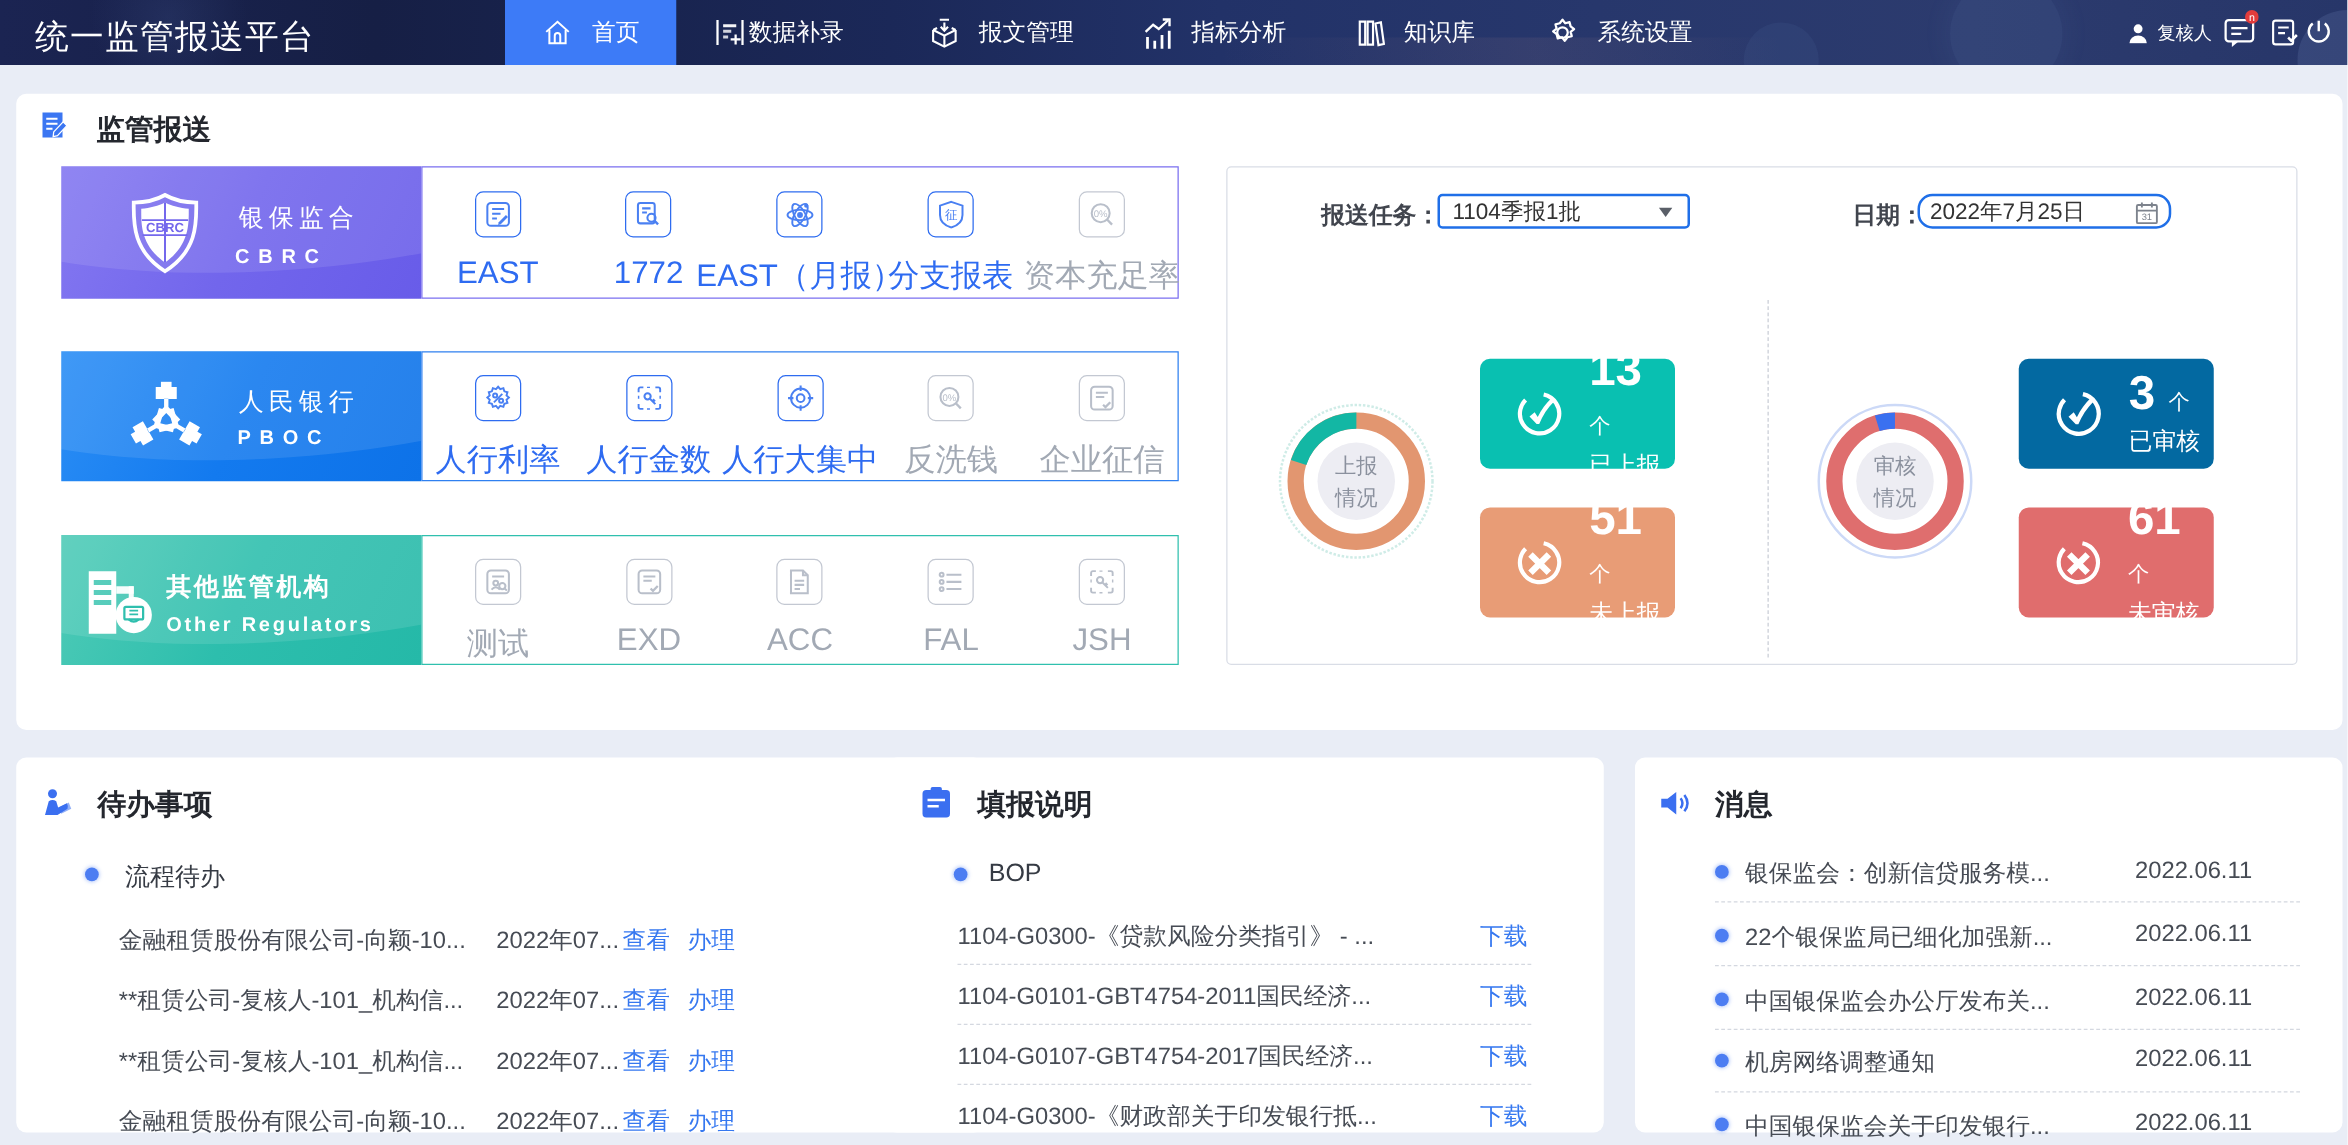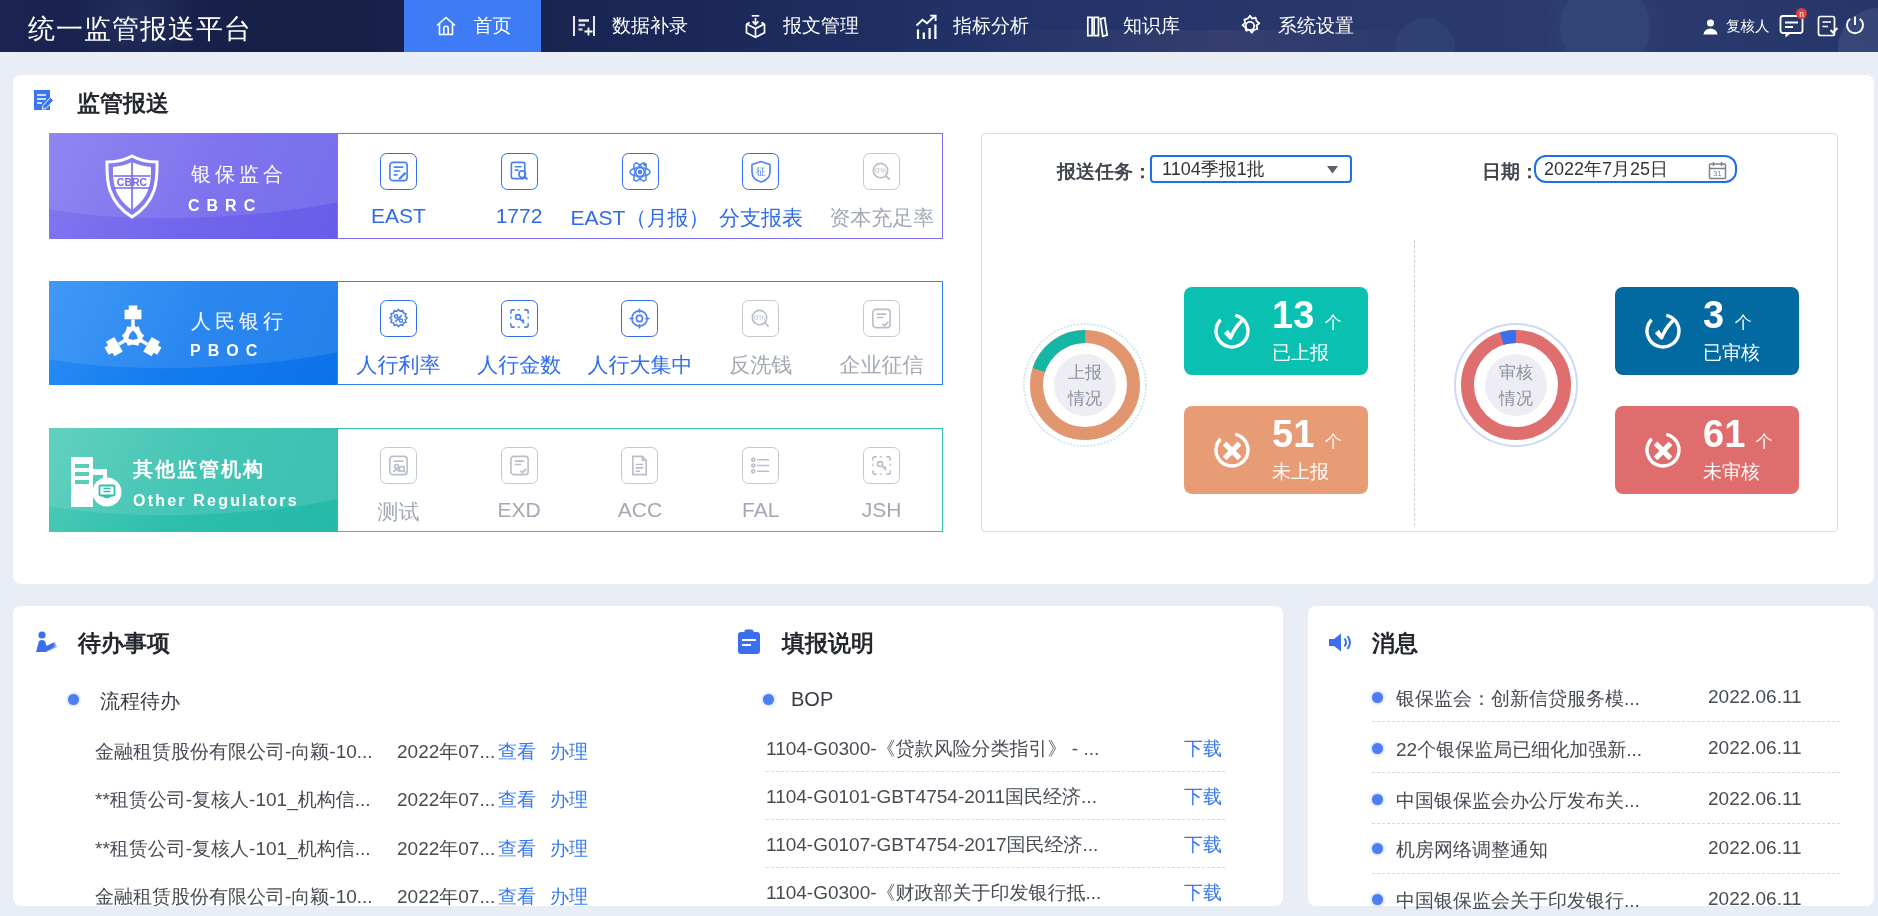--- a/index.html
+++ b/index.html
@@ -31,30 +31,30 @@
 .panel{position:absolute;background:#fff;border-radius:8px;}
 #main-panel{left:13px;top:75px;width:1861px;height:509px;}
 .sec-title{position:absolute;font-size:23px;font-weight:bold;color:#24272e;}
 
 
 .rowcard{position:absolute;left:49px;width:288px;}
 .rowwhite{position:absolute;left:337px;width:606px;background:#fff;display:flex;}
 .cell{width:121.2px;display:flex;flex-direction:column;align-items:center;}
 .ibox{width:37px;height:37px;border-radius:6.5px;border:1.5px solid #2e6cf0;display:flex;align-items:center;justify-content:center;}
 .ibox.dis{border-color:#c3c8d2;}
-.cell .lbl{font-size:21px;color:#2e6bf1;margin-top:14px;white-space:nowrap;}
+.cell .lbl{font-size:25px;color:#2e6bf1;margin-top:14px;white-space:nowrap;}
 .cell .lbl.dis{color:#a2a9b4;}
 
 
 #chartbox{position:absolute;left:981px;top:133px;width:857px;height:399px;border:1px solid #d9dde6;border-radius:4px;background:#fff;}
 .ctl-label{position:absolute;font-size:19px;font-weight:bold;color:#41454e;}
 .ctl-input{position:absolute;height:28px;border:2px solid #1f6fe8;border-radius:4px;background:#fff;font-size:18px;color:#333;display:flex;align-items:center;}
 .vsep{position:absolute;left:1414px;top:240px;height:286px;border-left:1px dashed #c9cdd6;}
 
-.statcard{position:absolute;width:184px;height:88px;border-radius:8px;color:#fff;display:flex;align-items:center;}
+.statcard{position:absolute;width:156px;height:88px;border-radius:8px;color:#fff;display:flex;align-items:center;}
 .statcard .num{font-size:38px;font-weight:bold;line-height:1;}
 .statcard .unit{font-size:17px;font-weight:normal;}
 .statcard .small{font-size:19px;margin-top:6px;}
 
 
 .bhead{position:absolute;font-size:23px;font-weight:bold;color:#24272e;}
 .dot{position:absolute;width:11px;height:11px;border-radius:50%;background:#4c7df2;box-shadow:0 0 3px 1px rgba(76,125,242,.35);}
 .sect{position:absolute;font-size:20px;color:#363b44;}
 .li{position:absolute;font-size:19px;color:#464b54;white-space:nowrap;}
 .blue{color:#3678f0;}
@@ -81,21 +81,21 @@
   <div class="navitem" style="left:570px;">
       <span class="nv">
     <svg width="28" height="28" viewBox="0 0 28 28" fill="none" stroke="#fff" stroke-width="1.6">
       <path d="M4 4 V24" stroke-width="1.8"></path>
           <path d="M24 4 V24" stroke-width="1.8"></path>
       <path d="M8.5 8.5 H19" stroke-width="2.4" opacity=".95"></path>
           <path d="M8.5 13 H15" stroke-width="2.4" opacity=".8"></path>
           <path d="M8.5 17.5 H12.5" stroke-width="2.4" opacity=".8"></path>
       <path d="M18.5 15.5 V23.5 M14.5 19.5 H22.5" stroke-width="1.8"></path>
     </svg>
-        <span style="margin-left:14px;">数据补录</span>
+        <span style="margin-left:1px;">数据补录</span>
       </span>
   </div>
   <div class="navitem" style="left:742px;">
       <span class="nv">
     <svg width="27" height="27" viewBox="0 0 24 24" fill="none" stroke="#fff" stroke-width="1.5">
       <path d="M8.7 2.5 H15.3"></path>
           <path d="M12 4.5 V9.5 M9.4 7.5 L12 10.3 L14.6 7.5"></path>
       <path d="M4 9.8 L6.8 8.4 M20 9.8 L17.2 8.4"></path>
       <path d="M4 9.8 V17.6 L12 21.6 L20 17.6 V9.8"></path>
       <path d="M4 9.8 L12 13.8 L20 9.8"></path>

